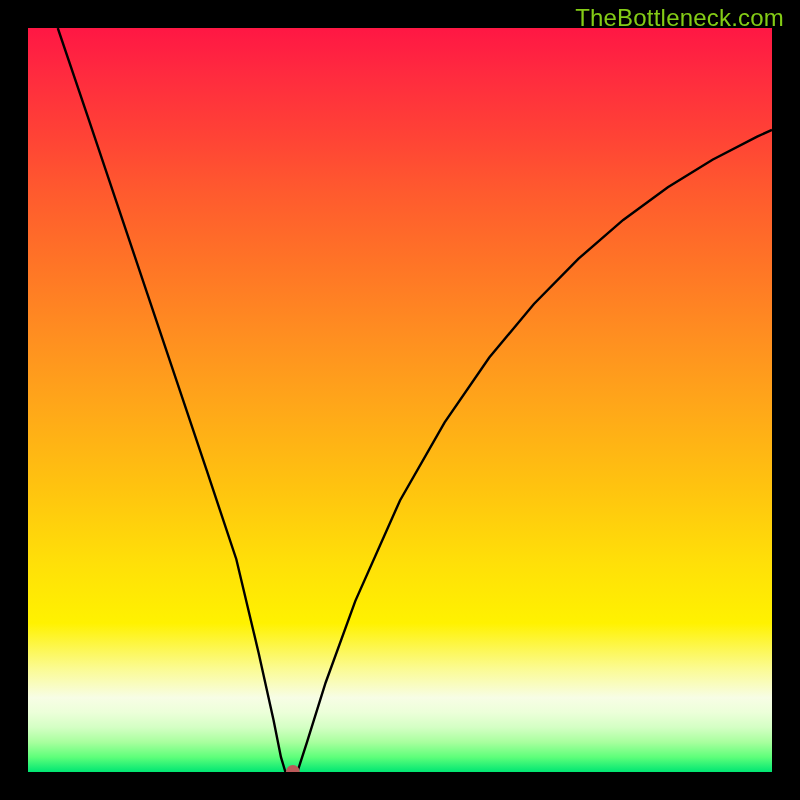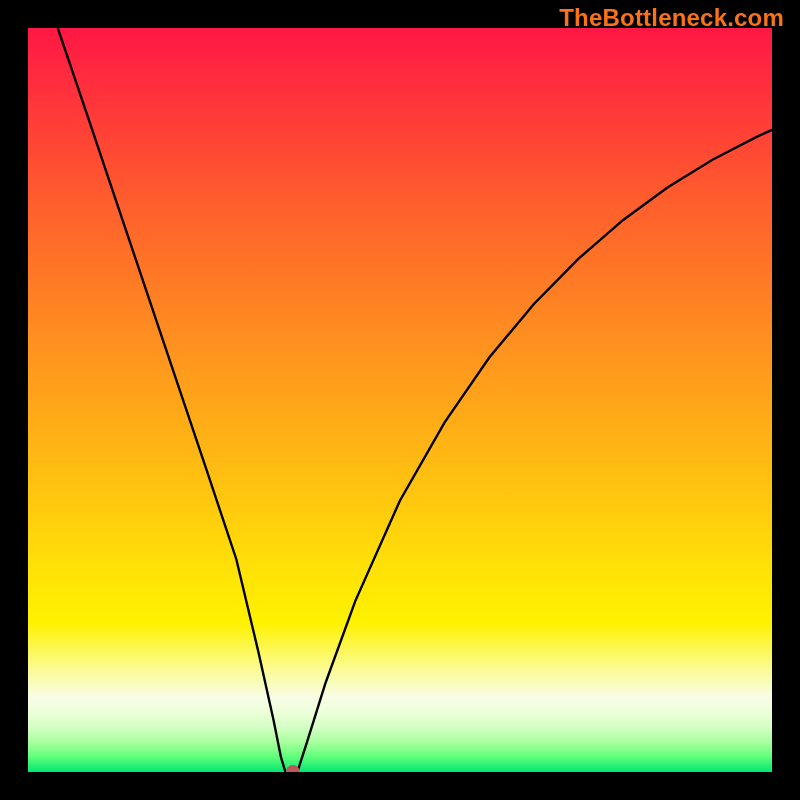--- a/index.html
+++ b/index.html
@@ -8,23 +8,23 @@
     width: 800px;
     height: 800px;
     background: #000;
     font-family: Arial, Helvetica, sans-serif;
     position: relative;
   }
   .watermark {
     position: absolute;
     top: 4px;
     right: 16px;
-    color: #f97316;
+    color: #84cc16;
     font-size: 24px;
-    font-weight: 700;
+    font-weight: 400;
     letter-spacing: 0.2px;
     z-index: 10;
   }
   .frame {
     position: absolute;
     left: 28px;
     top: 28px;
     width: 744px;
     height: 744px;
     background: #000;

